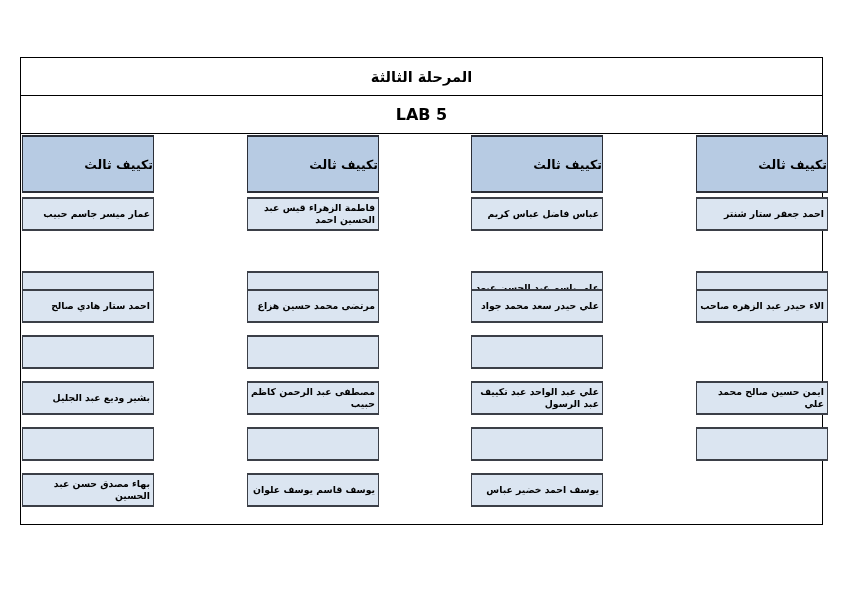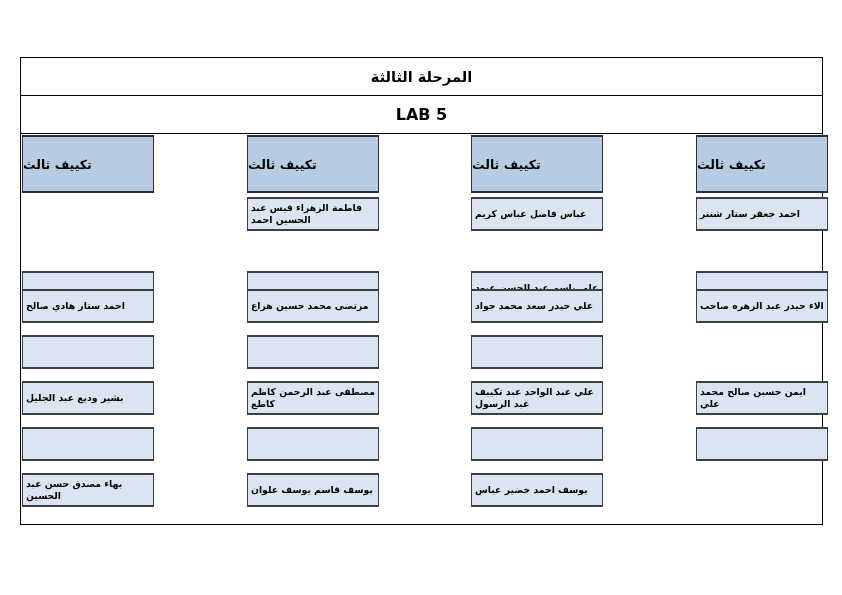--- a/index.html
+++ b/index.html
@@ -78,21 +78,21 @@
   .col-3 { left: 675px; }
 
   .cell {
     position: absolute;
     left: 0;
     width: 132px;
     box-sizing: border-box;
     display: flex;
     align-items: center;
     justify-content: center;
-    text-align: left;
+    text-align: right;
     direction: rtl;
     color: #000000;
   }
 
   .cell.header {
     top: 0;
     height: 58px;
     background: #b7cbe3;
     border: 1.3px solid #2b2f38;
     border-top-width: 2px;
@@ -145,20 +145,23 @@
     <div class="title-row lab">
       <span class="title-text">LAB 5</span>
     </div>
 
     <div class="columns">
 
       <div class="col col-0">
         <div class="cell header">
           <span class="txt">تكييف ثالث</span>
         </div>
+        <div class="cell name r0">
+          <span class="txt">عمار ميسر جاسم حبيب</span>
+        </div>
         <div class="cell name blank r1">
           <span class="txt"></span>
         </div>
         <div class="cell name r2">
           <span class="txt">احمد ستار هادي صالح</span>
         </div>
         <div class="cell name blank r3">
           <span class="txt"></span>
         </div>
         <div class="cell name r4">
@@ -182,21 +185,21 @@
         <div class="cell name blank r1">
           <span class="txt"></span>
         </div>
         <div class="cell name r2">
           <span class="txt">مرتضى محمد حسين هزاع</span>
         </div>
         <div class="cell name blank r3">
           <span class="txt"></span>
         </div>
         <div class="cell name r4">
-          <span class="txt">مصطفى عبد الرحمن كاظم كاطع</span>
+          <span class="txt">مصطفى عبد الرحمن كاظم حبيب</span>
         </div>
         <div class="cell name blank r5">
           <span class="txt"></span>
         </div>
         <div class="cell name r6">
           <span class="txt">يوسف قاسم يوسف علوان</span>
         </div>
       </div>
 
       <div class="col col-2">

